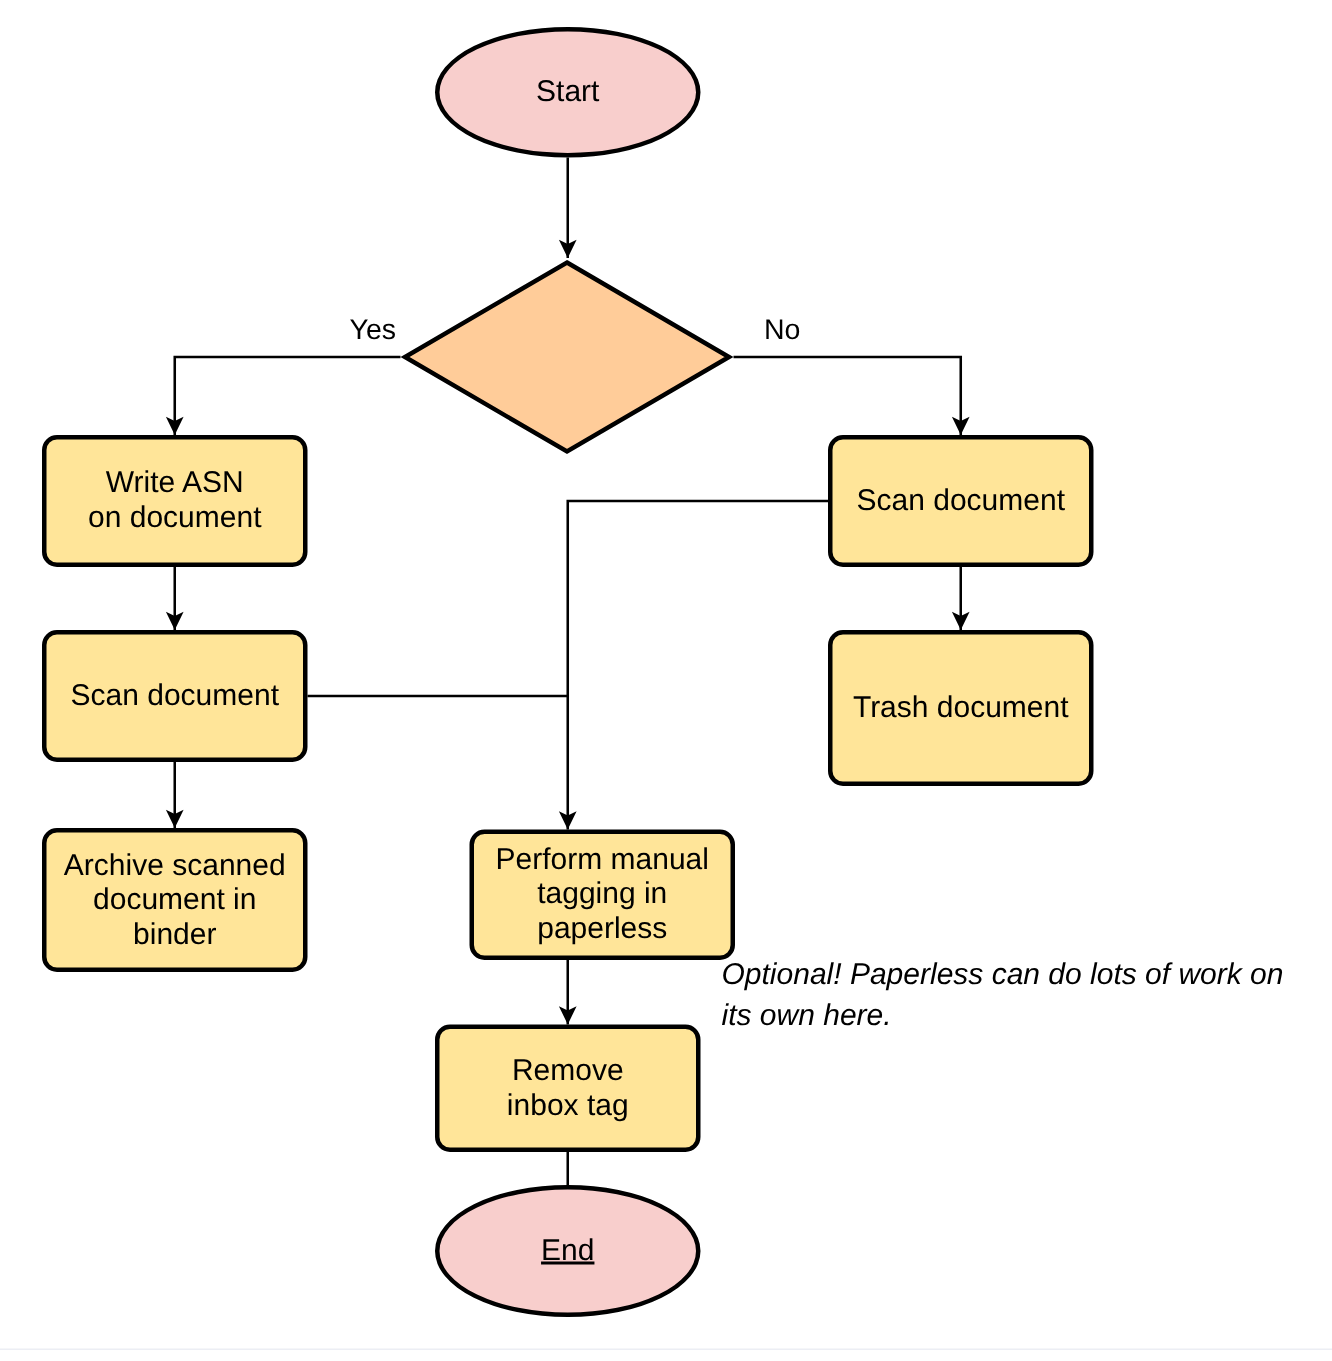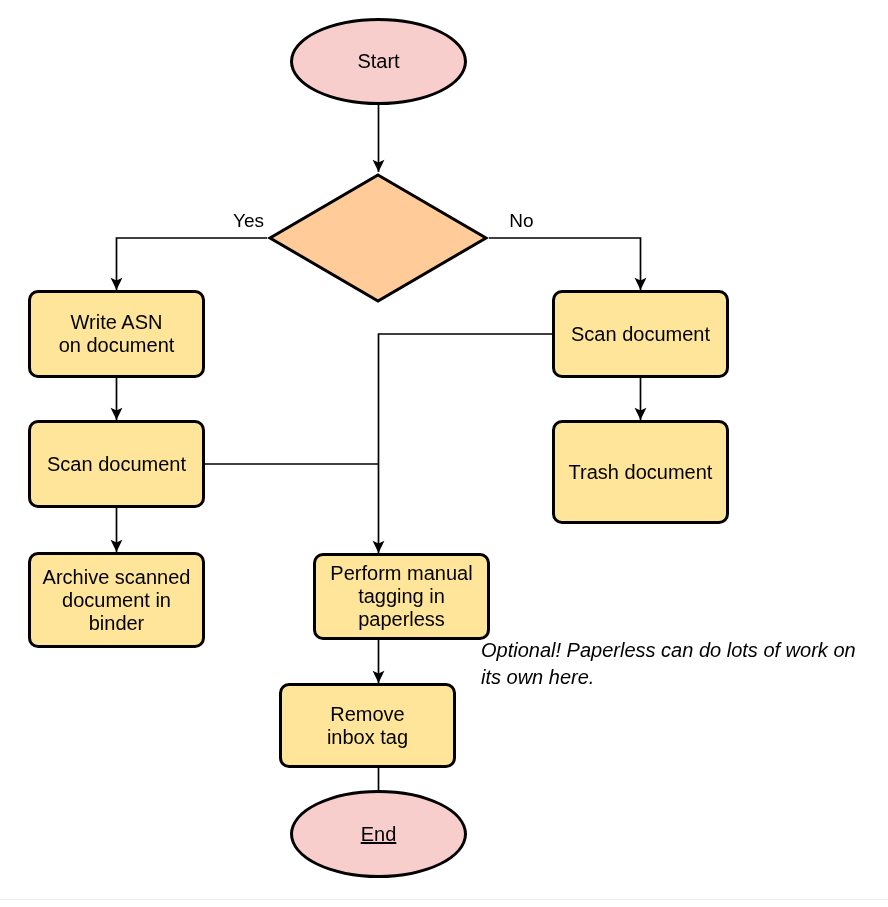--- a/index.html
+++ b/index.html
@@ -121,21 +121,21 @@
   <div class="node process" style="left:552px; top:420px; width:177px; height:104px;">
     <span>Trash document</span>
   </div>
 
   <div class="node process" style="left:290px; top:553px; width:177px; height:87px;margin-left:23px;">
     <span>Perform manual
 tagging in
 paperless</span>
   </div>
 
-  <div class="node process" style="left:279px; top:683px; width:177px; height:85px;">
+  <div class="node process" style="left:290px; top:683px; width:177px; height:85px;">
     <span>Remove
 inbox tag</span>
   </div>
 
   <div class="node terminator" style="left:290px; top:790px; width:177px; height:88px;text-decoration:underline;">
     <span>End</span>
   </div>
 
   <div class="edge-label" style="left:207px; top:210px; width:45px;margin-left:19px;">Yes</div>
   <div class="edge-label" style="left:499px; top:210px; width:45px;">No</div>

